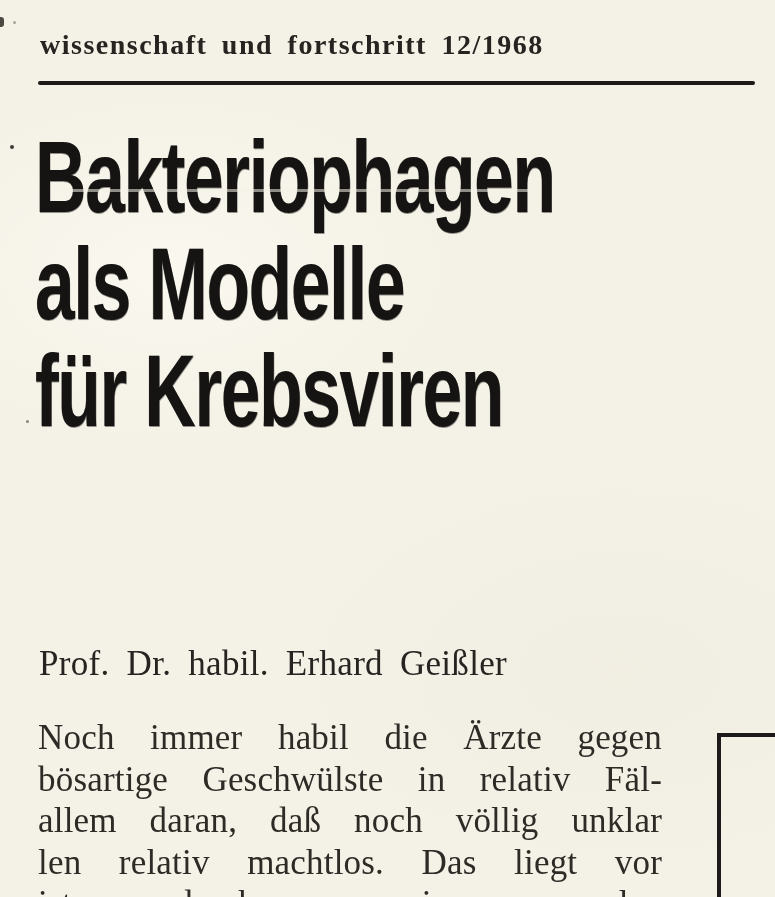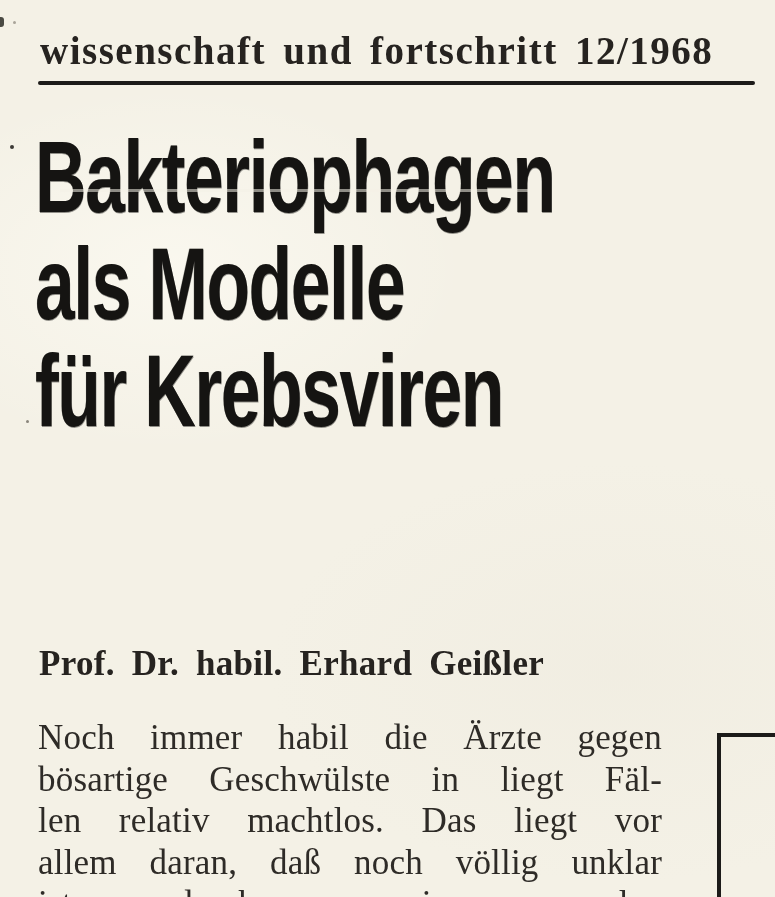--- a/index.html
+++ b/index.html
@@ -15,21 +15,21 @@
     width:775px;height:897px;
     overflow:hidden;
     background:
       radial-gradient(ellipse 420px 260px at 22% 30%, rgba(255,253,246,.55), rgba(255,253,246,0) 70%),
       radial-gradient(ellipse 500px 300px at 80% 75%, rgba(238,234,222,.5), rgba(238,234,222,0) 70%),
       var(--paper);
     font-family:"Liberation Serif","DejaVu Serif",serif;
   }
   .masthead{
     position:absolute;left:40px;top:31px;
-    font-weight:bold;font-size:39px;line-height:1;
+    font-weight:bold;font-size:28px;line-height:1;
     letter-spacing:1.5px;word-spacing:6px;
     color:var(--head-ink);
     white-space:nowrap;
   }
   .header-rule{
     position:absolute;left:38px;top:81px;
     width:717px;height:4px;
     background:var(--rule-ink);
     border-radius:2px;
   }
@@ -44,21 +44,21 @@
     transform-origin:left top;
     white-space:nowrap;
     text-shadow:0.5px 0.5px 0 rgba(21,20,18,.45), -0.5px 0 0 rgba(21,20,18,.3);
   }
   .ink-streak{
     position:absolute;left:60px;top:189px;width:470px;height:3px;
     background:rgba(244,241,230,.55);
   }
   .author{
     position:absolute;left:39px;top:646px;
-    font-weight:bold;font-size:35px;line-height:1;
+    font-weight:normal;font-size:35px;line-height:1;
     letter-spacing:.3px;word-spacing:8px;
     color:var(--head-ink);
     white-space:nowrap;
   }
   .body-text{
     position:absolute;left:38px;top:717px;
     width:624px;
     font-size:35px;line-height:41.6px;
     color:var(--text-ink);
     letter-spacing:.2px;
@@ -96,23 +96,23 @@
     <div class="title-line">als Modelle</div>
     <div class="title-line">für Krebsviren</div>
   </div>
 
   <div class="ink-streak"></div>
 
   <div class="author">Prof. Dr. habil. Erhard Geißler</div>
 
   <div class="body-text">
     <div class="jline">Noch immer habil die Ärzte gegen</div>
-    <div class="jline">bösartige Geschwülste in liegt Fäl-</div>
+    <div class="jline">bösartige Geschwülste in relativ Fäl-</div>
+    <div class="jline">allem daran, daß noch völlig unklar</div>
     <div class="jline">len relativ machtlos. Das liegt vor</div>
-    <div class="jline">allem daran, daß noch völlig unklar</div>
     <div class="jline">ist, wodurch aus einer normalen</div>
   </div>
 
   <div class="figure-box"></div>
 
   <div class="speck speck-edge"></div>
   <div class="speck speck-title"></div>
   <div class="speck speck-mid"></div>
   <div class="speck speck-top"></div>
 

